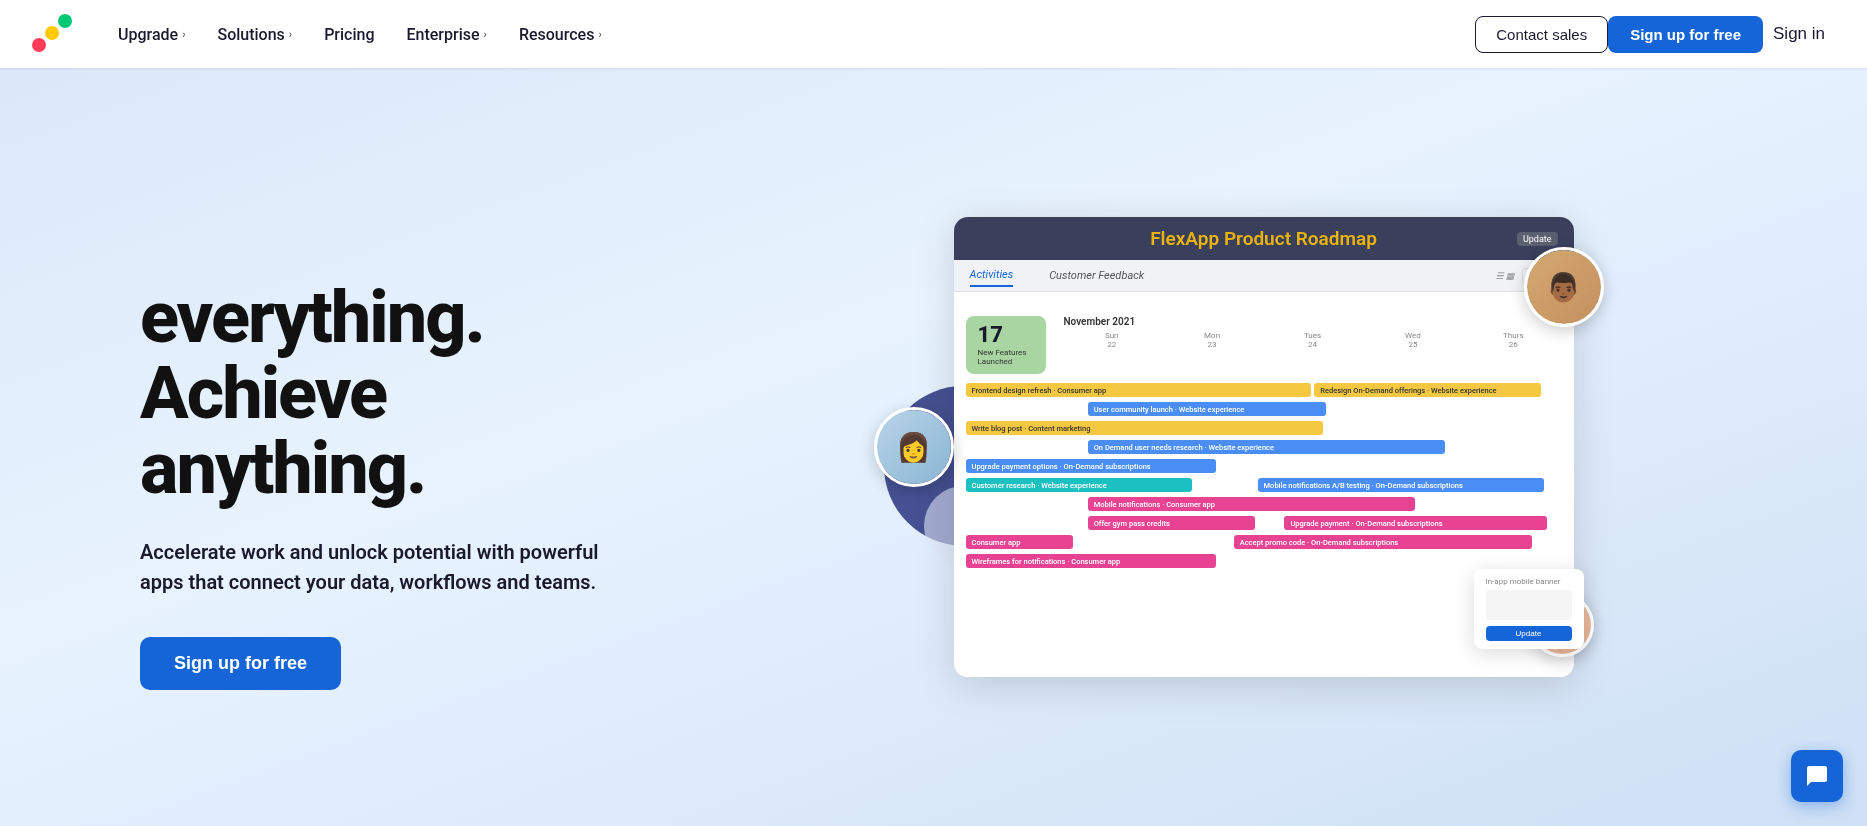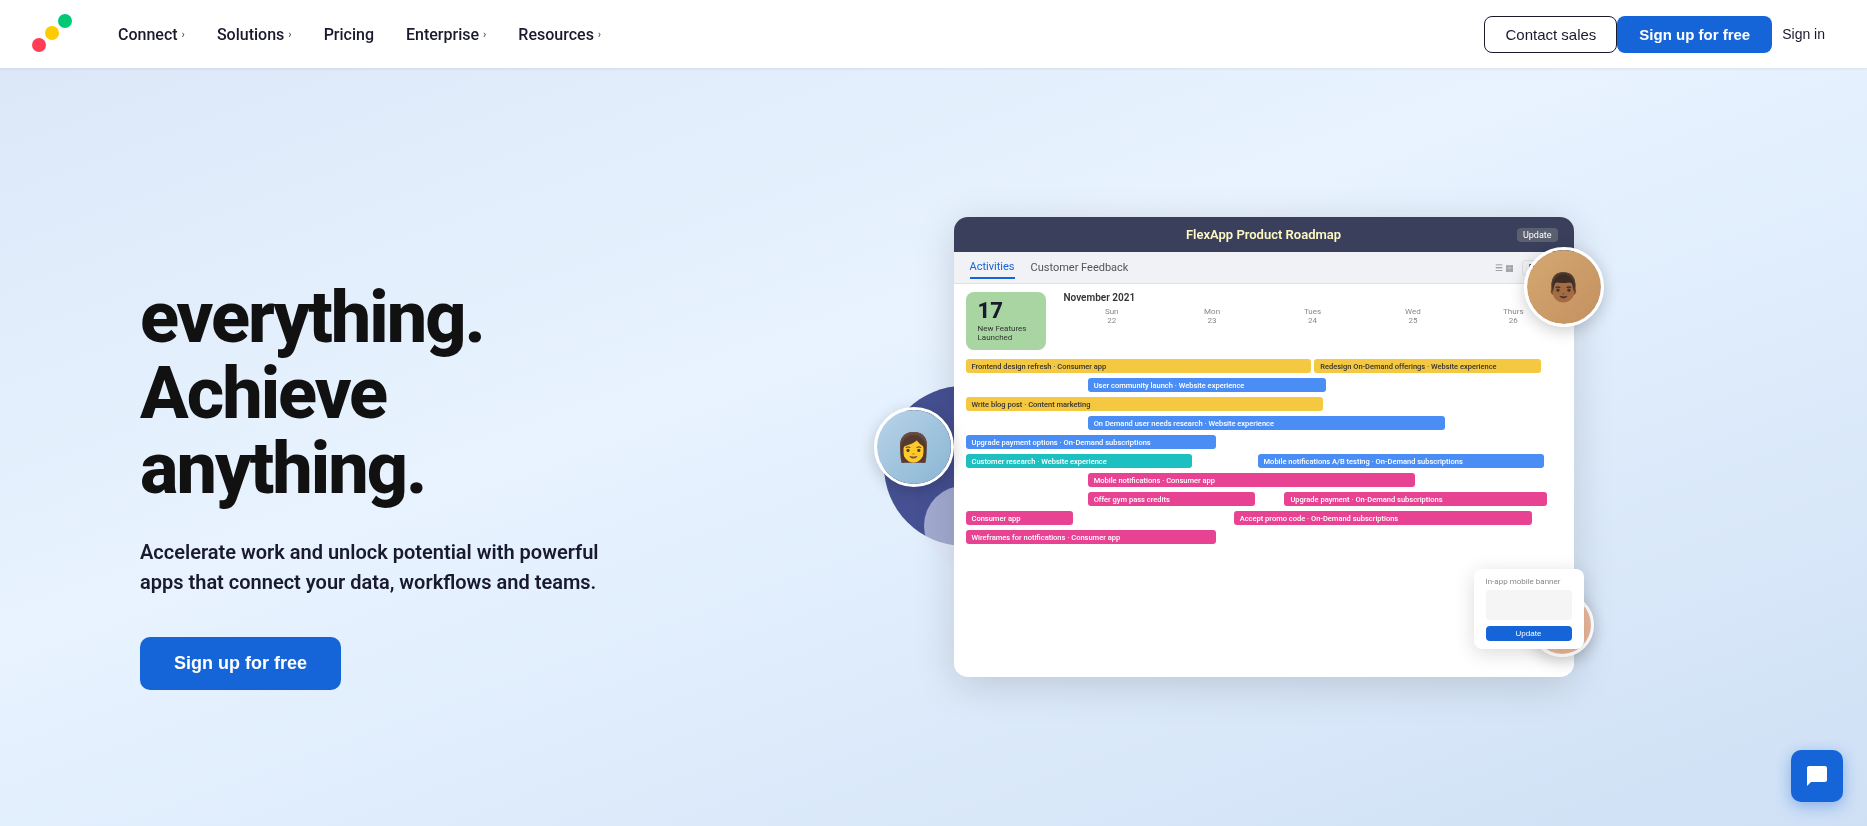--- a/index.html
+++ b/index.html
@@ -68,21 +68,21 @@
       border-radius: 8px;
       font-size: 15px;
       font-weight: 600;
       cursor: pointer;
       white-space: nowrap;
     }
     .btn-signin {
       background: transparent;
       border: none;
       color: #1a1a2e;
-      font-size: 14px;
+      font-size: 17px;
       font-weight: 500;
       cursor: pointer;
       padding: 8px 10px;
     }
 
     
     .hero {
       background: linear-gradient(160deg, #dce8f8 0%, #e8f3ff 40%, #cfe0f5 100%);
       min-height: 758px;
       display: flex;
@@ -192,48 +192,49 @@
       z-index: 6;
     }
     .dashboard-header {
       background: #3a3f5c;
       padding: 10px 16px;
       display: flex;
       align-items: center;
       justify-content: space-between;
     }
     .dashboard-title {
-      color: #fef9c3;
-      font-size: 13px;
+      color: #eab308;
+      font-size: 19px;
       font-weight: 600;
       text-align: center;
       flex: 1;
     }
     .dashboard-tabs {
       background: #f0f2f5;
       display: flex;
       align-items: center;
       padding: 0 16px;
       height: 32px;
-      gap: 16px;
+      gap: 36px;
       border-bottom: 1px solid #e0e0e0;
+      font-style: italic;
     }
     .dashboard-tab {
       font-size: 11px;
       color: #555;
       padding: 4px 0;
       cursor: pointer;
       white-space: nowrap;
     }
     .dashboard-tab.active {
       color: #1565d8;
       border-bottom: 2px solid #1565d8;
     }
     .dashboard-body {
-      padding: 8px 12px;
+      padding: 24px 12px;
       background: #fff;
       height: calc(100% - 72px);
       overflow: hidden;
     }
     .stats-row {
       display: flex;
       gap: 10px;
       margin-bottom: 8px;
     }
     .stat-card {
@@ -368,21 +369,21 @@
 <nav class="navbar">
   <div class="navbar-logo">
     <svg class="logo-icon" viewBox="0 0 40 40">
       <rect x="0" y="24" width="14" height="14" rx="7" fill="#FF3D57"></rect>
       <rect x="13" y="12" width="14" height="14" rx="7" fill="#FFCB00"></rect>
       <rect x="26" y="0" width="14" height="14" rx="7" fill="#00C875"></rect>
     </svg>
   </div>
   <div class="navbar-nav">
     <div class="nav-item">
-      <span>Connect</span>
+      <span>Upgrade</span>
       <span class="chevron">›</span>
     </div>
     <div class="nav-item">
       <span>Solutions</span>
       <span class="chevron">›</span>
     </div>
     <div class="nav-item">
       <span>Pricing</span>
     </div>
     <div class="nav-item">

